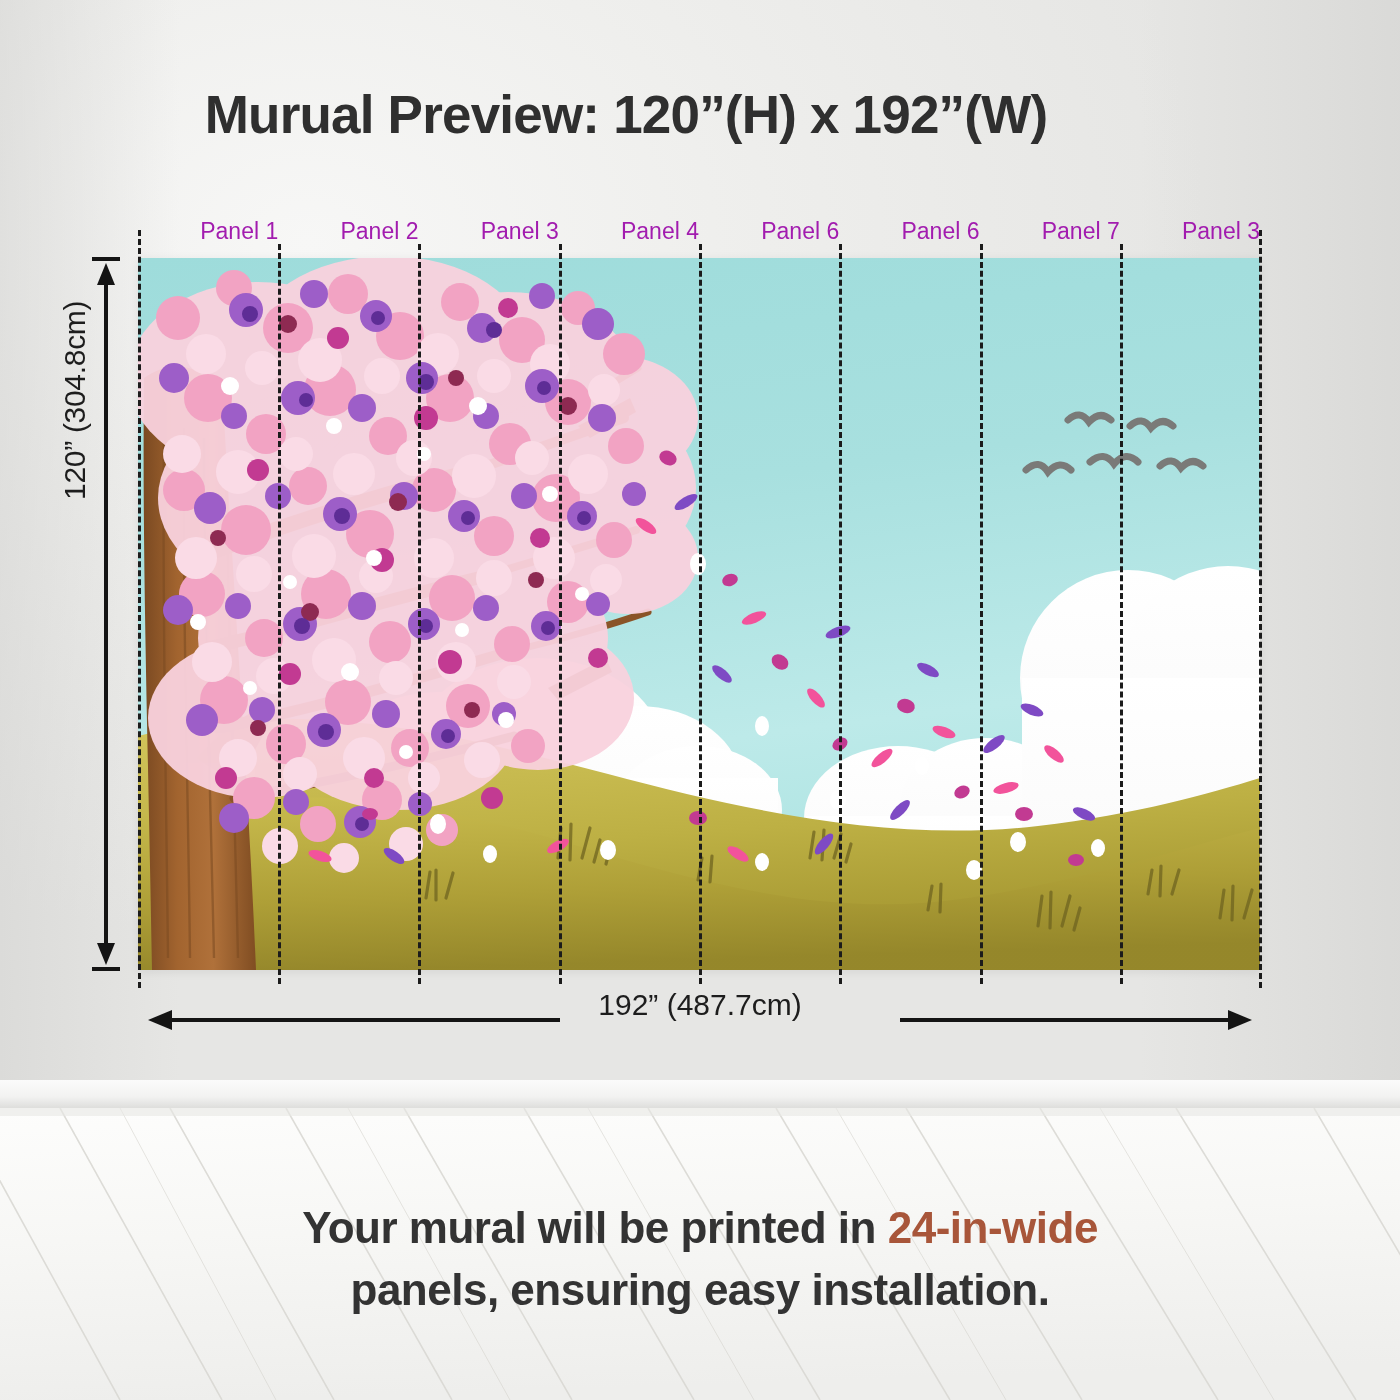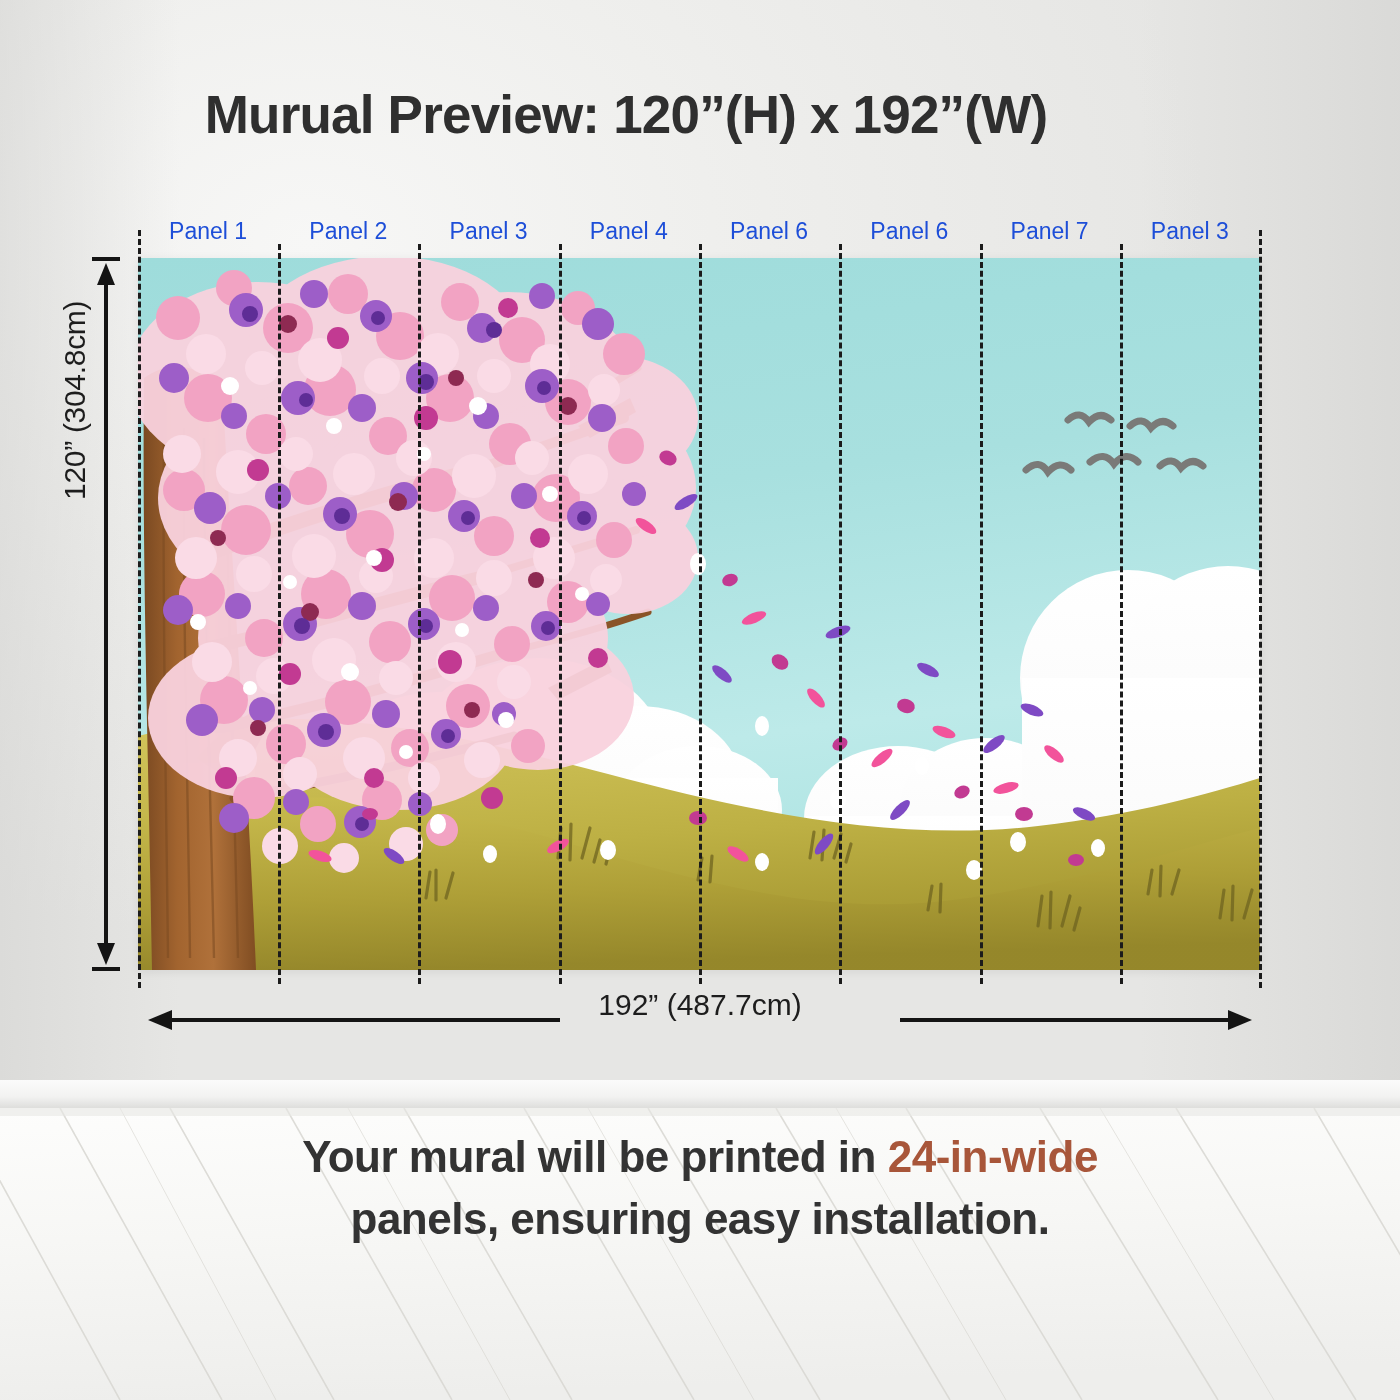--- a/index.html
+++ b/index.html
@@ -66,23 +66,23 @@
 
   
   .panel-labels {
     position: absolute;
     left: 138px; top: 214px;
     width: 1122px; height: 34px;
     display: flex;
   }
   .panel-label {
     flex: 1 1 0;
-    text-align: center;
+    text-align: right;
     font-size: 23px;
-    color: #1d4ed8;
+    color: #a21caf;
     line-height: 34px;
     white-space: nowrap;
   }
 
   
   .mural-wrap {
     position: absolute;
     left: 138px; top: 258px;
     width: 1122px; height: 712px;
     overflow: hidden;
@@ -129,21 +129,21 @@
     left: 0; top: 988px; width: 1400px;
     text-align: center;
     font-size: 30px;
     color: #1d1d1d;
     white-space: nowrap;
   }
 
   
   .caption {
     position: absolute;
-    left: 0; top: 1126px;
+    left: 0; top: 1197px;
     width: 1400px;
     text-align: center;
     font-size: 44px;
     font-weight: bold;
     color: #333333;
     line-height: 62px;
     letter-spacing: -0.5px;
   }
   .caption .accent { color: #a8563a; }
   .cap-l2 { display: block; text-align: center; }

